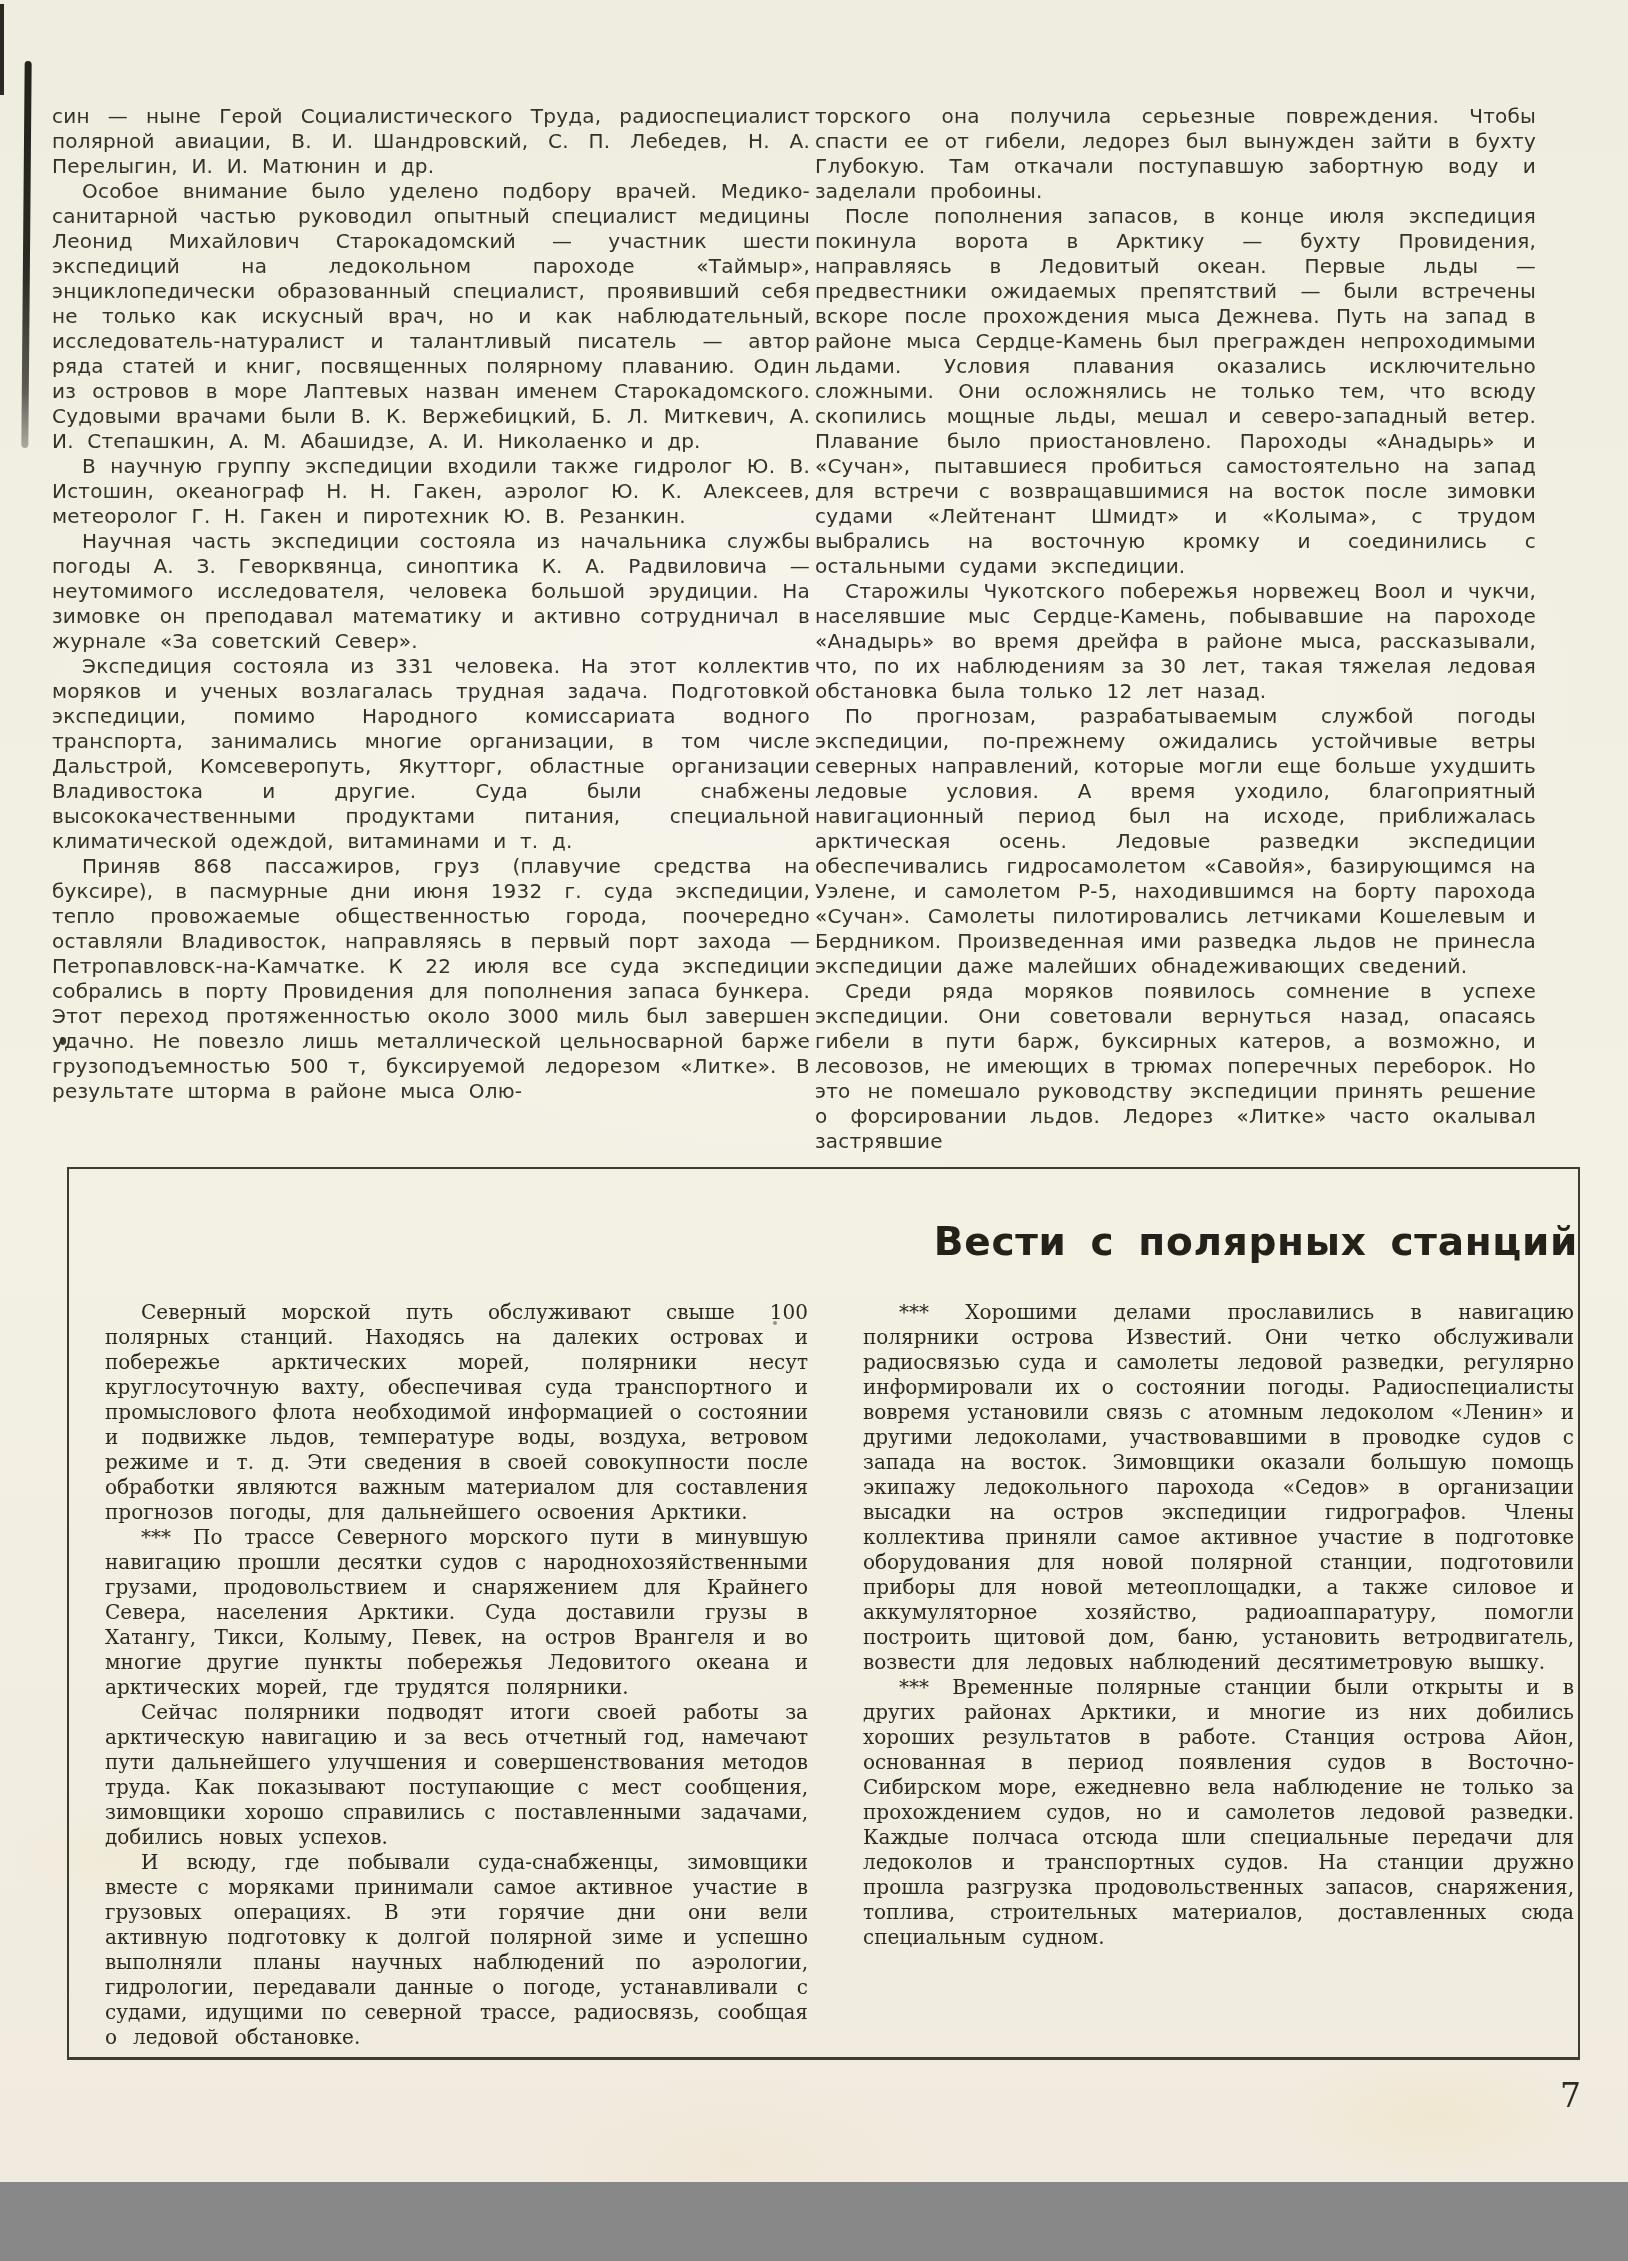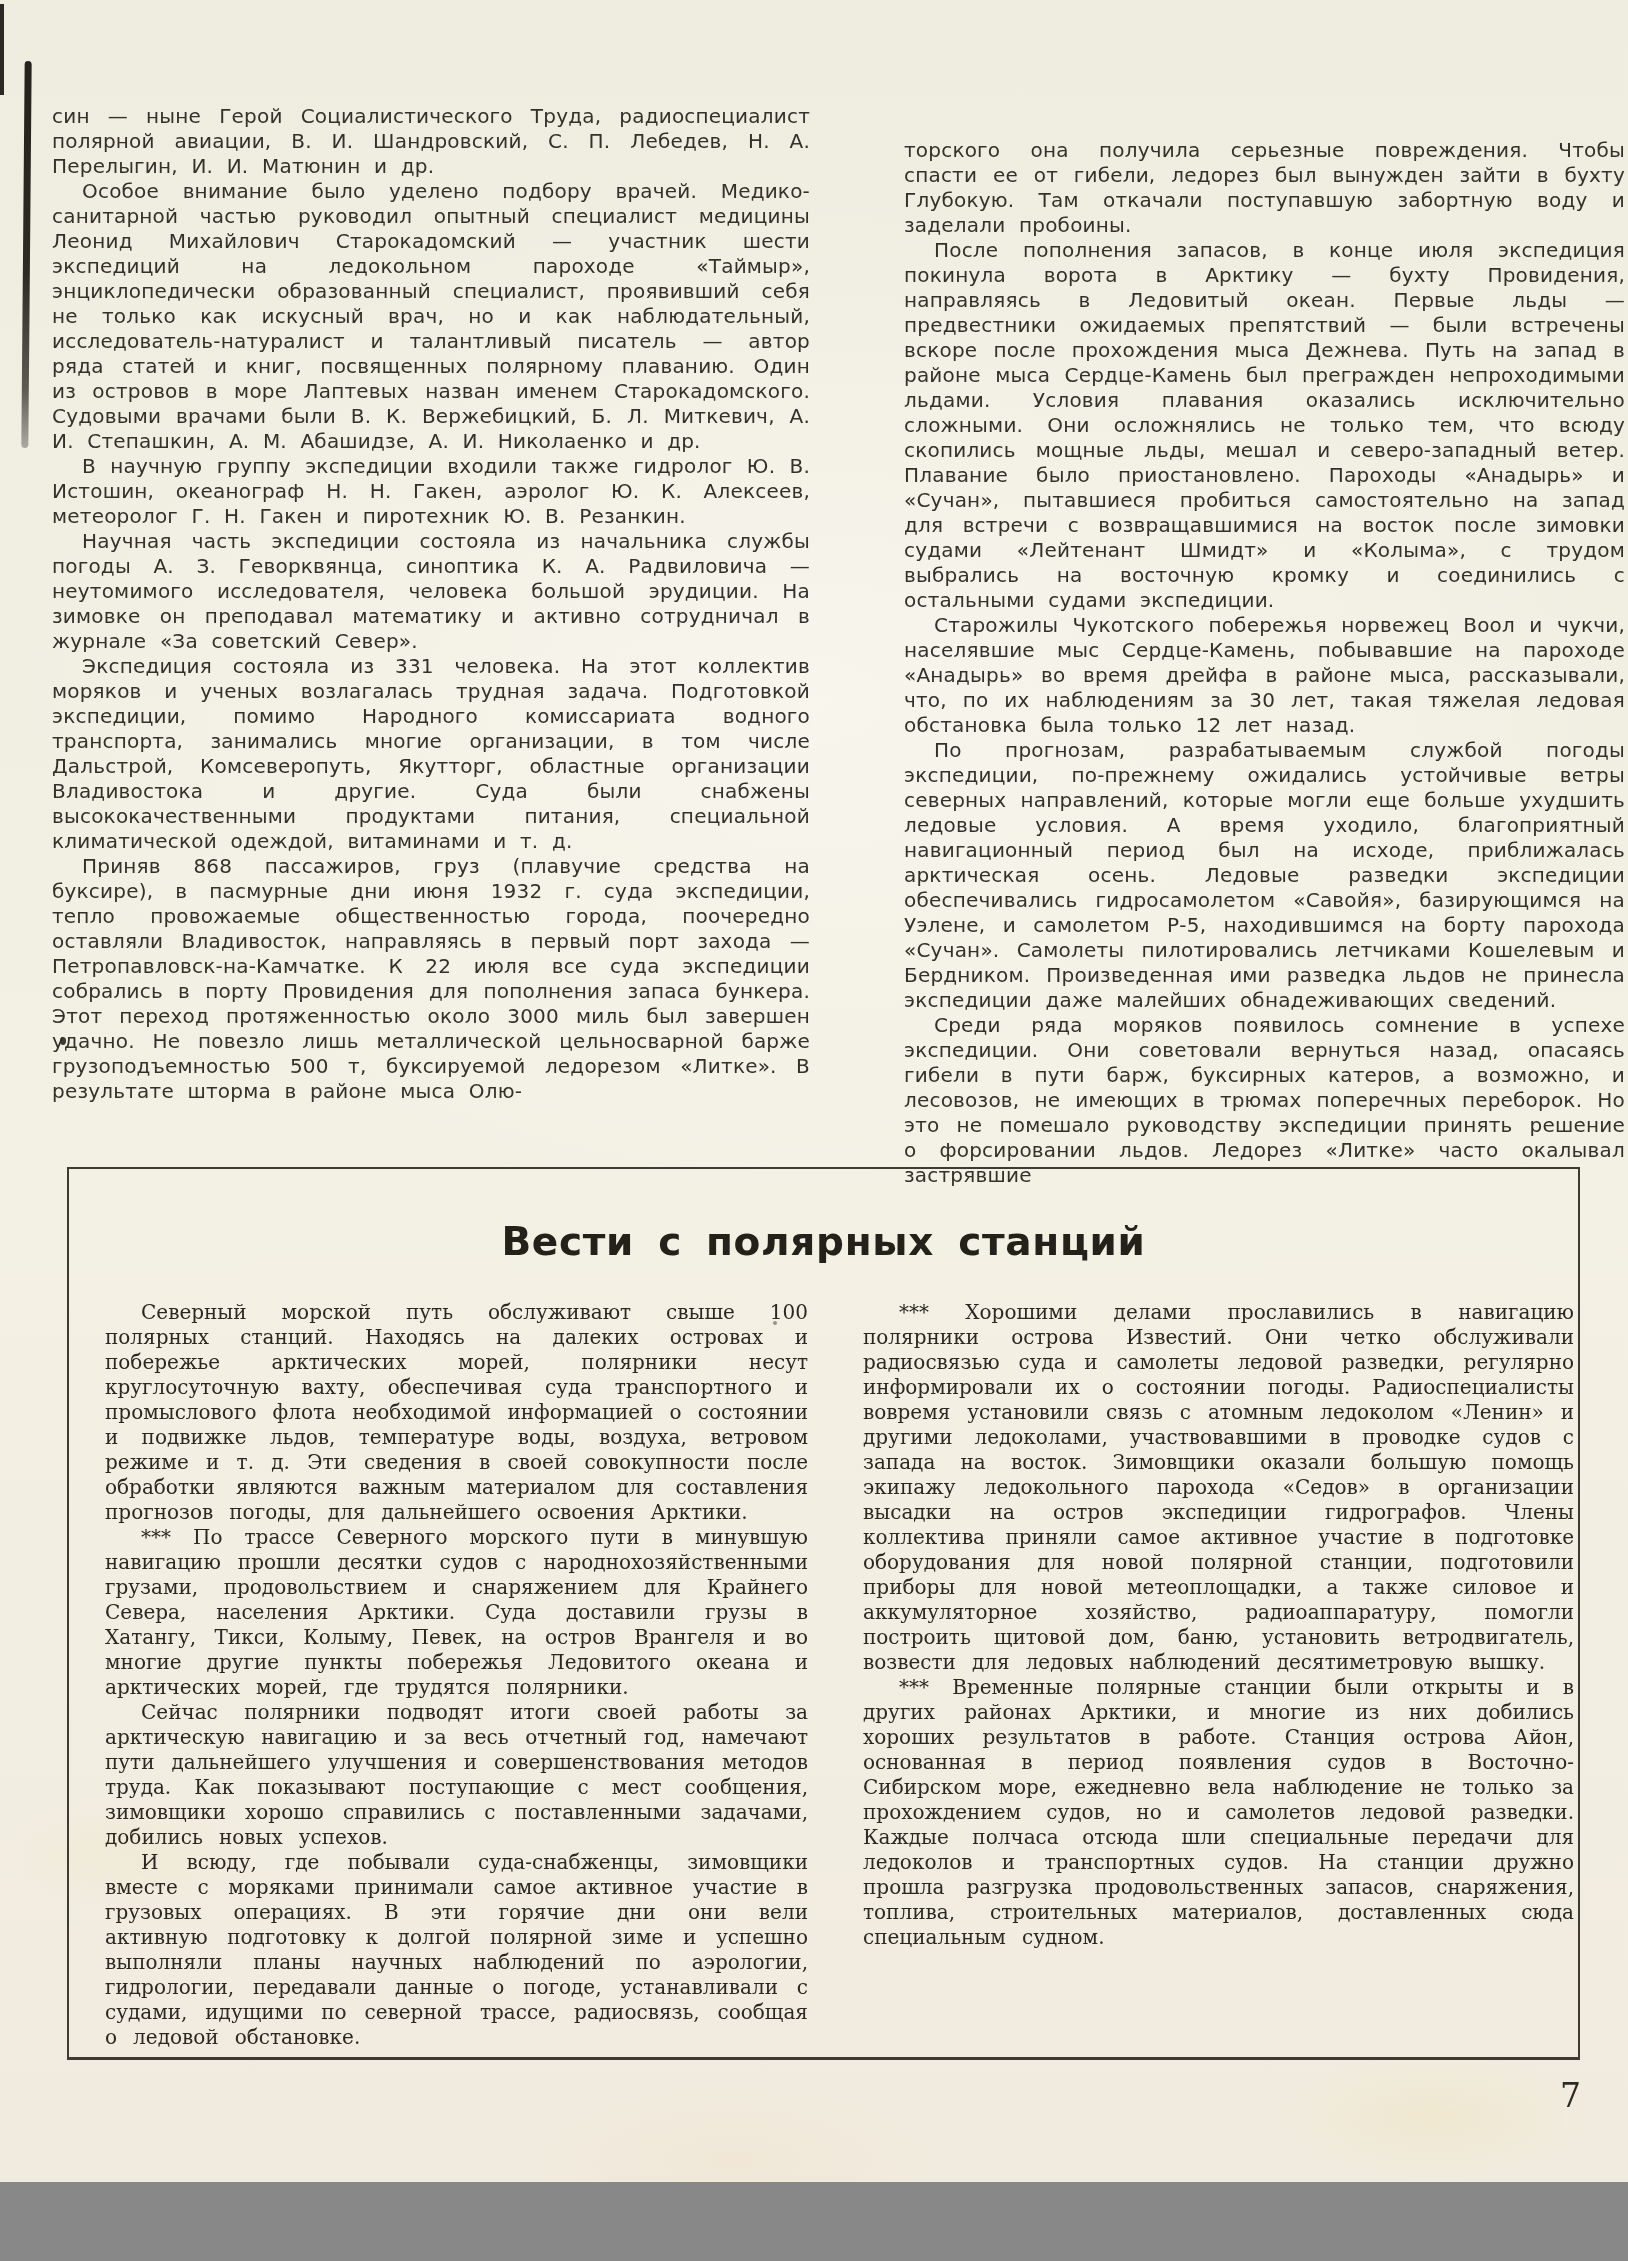--- a/index.html
+++ b/index.html
@@ -19,33 +19,33 @@
   }
   
   .top-col{
     position:absolute;top:104px;
     font-family:"DejaVu Sans","Liberation Sans",sans-serif;
     font-size:20px;line-height:25px;
     letter-spacing:0.2px;word-spacing:7px;
     color:#34312b;text-align:justify;
   }
   .top-col.left{left:52px;width:758px;}
-  .top-col.right{left:904px;width:721px;margin-top:34px;}
+  .top-col.right{left:815px;width:721px;}
   .para{margin:0;}
   .top-col .para.indent{text-indent:30px;}
   
   .news-box{
     position:absolute;left:67px;top:1167px;
     width:1513px;height:893px;
     box-sizing:border-box;
     border:solid #3e3b33;border-width:2.1px 2.8px 3.5px 2.8px;
   }
   .box-title{
     position:absolute;left:0;top:50px;width:100%;
-    text-align:center;
+    text-align:right;
     font-family:"DejaVu Sans","Liberation Sans",sans-serif;
     font-weight:bold;font-size:39px;letter-spacing:0.7px;word-spacing:9.7px;
     color:#232119;
   }
   .box-col{
     position:absolute;top:131px;
     font-family:"DejaVu Serif","Liberation Serif",serif;
     font-size:20px;line-height:25px;
     word-spacing:9.7px;
     color:#2b2822;text-align:justify;

